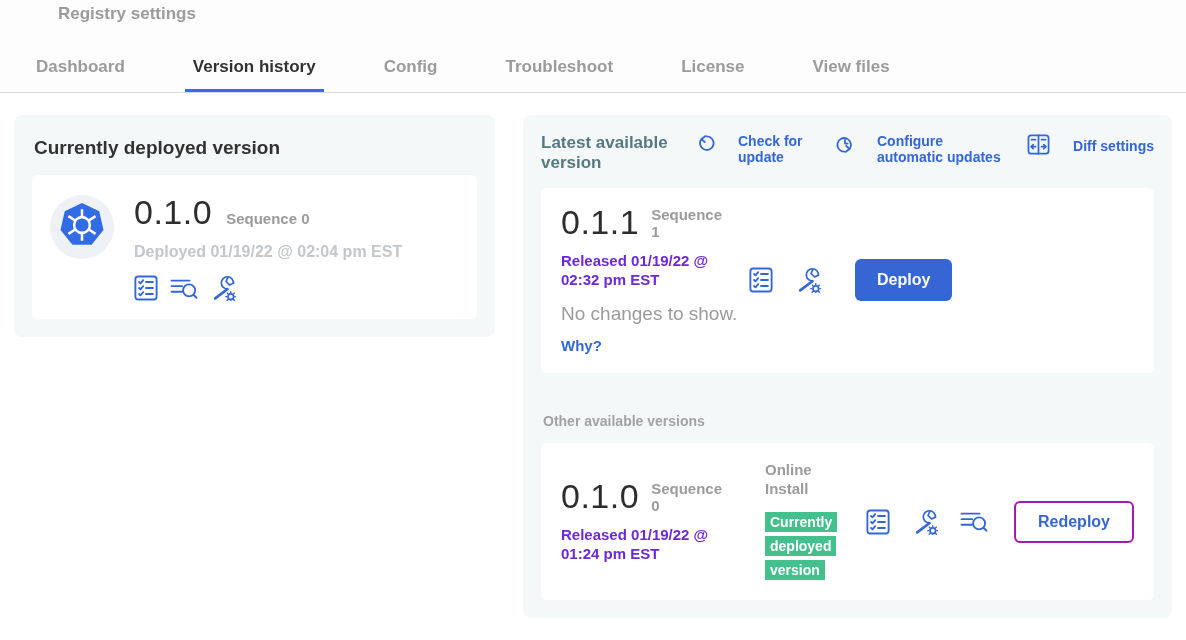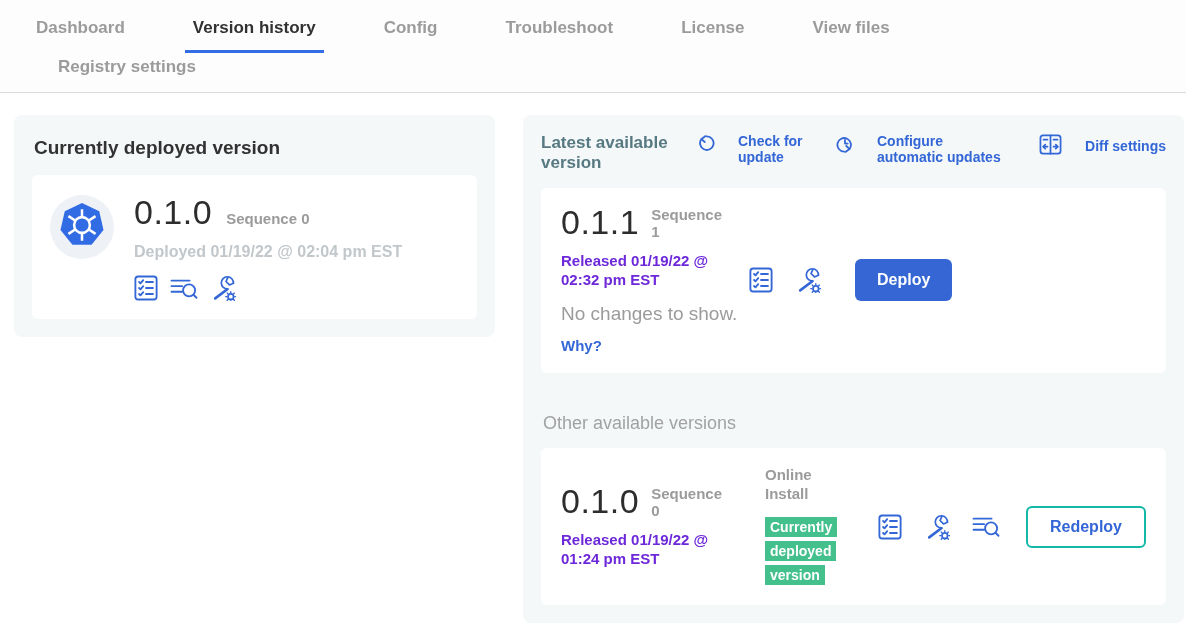--- a/index.html
+++ b/index.html
@@ -22,21 +22,21 @@
   .nav-tab {
     font-size: 17px; font-weight: 700; color: #9b9b9b;
     padding: 18px 8px 12px 8px;
     margin-right: 52px;
     cursor: pointer; white-space: nowrap;
     border-bottom: 3px solid transparent;
   }
   .nav-tab.active { color: #323232; border-bottom-color: #326de6; }
 
   
-  .main { display: flex; align-items: flex-start; gap: 28px; padding: 22px 2px 0 14px; }
+  .main { display: flex; align-items: flex-start; gap: 28px; padding: 22px 14px 0 14px; }
   .panel { background: #f5f8f9; border-radius: 8px; }
 
   
   .left-panel { width: 481px; padding: 18px 18px 18px 18px; }
   .left-panel h2 { font-size: 19px; font-weight: 700; color: #323232; margin: 4px 0 16px 2px; }
   .deployed-card {
     background: #fff; border-radius: 6px; padding: 20px 18px 18px 18px;
     display: flex; gap: 20px; align-items: flex-start;
   }
   .k8s-badge {
@@ -91,38 +91,38 @@
   }
   .vc-right { display: flex; align-items: center; gap: 22px; flex: 0 0 auto; }
   .btn {
     font-size: 16px; font-weight: 700; border-radius: 6px; cursor: pointer;
     font-family: inherit;
   }
   .btn.primary {
     background: #3566d4; color: #fff; border: none; padding: 12px 22px; margin-left: 12px;
   }
   .btn.outline {
-    background: #fff; color: #3366d6; border: 2px solid #14b8a6; padding: 10px 22px; margin-left: 4px;
-  }
-  .other-title { font-size: 18px; font-weight: 400; color: #a2a2a2; margin: 40px 0 14px 2px; }
+    background: #fff; color: #3366d6; border: 2px solid #a21caf; padding: 10px 22px; margin-left: 4px;
+  }
+  .other-title { font-size: 14px; font-weight: 700; color: #a2a2a2; margin: 40px 0 14px 2px; }
 </style>
 </head>
 <body>
 
 <header class="app-nav">
+  <div class="nav-row second">
+    <div class="nav-tab" style="padding-top:4px;">Registry settings</div>
+  </div>
   <div class="nav-row">
     <div class="nav-tab">Dashboard</div>
     <div class="nav-tab active">Version history</div>
     <div class="nav-tab">Config</div>
     <div class="nav-tab">Troubleshoot</div>
     <div class="nav-tab">License</div>
     <div class="nav-tab">View files</div>
-  </div>
-  <div class="nav-row second">
-    <div class="nav-tab" style="padding-top:4px;">Registry settings</div>
   </div>
 </header>
 
 <main class="main">
 
   <section class="panel left-panel">
     <h2>Currently deployed version</h2>
     <div class="deployed-card">
       <div class="k8s-badge">
         <span>

